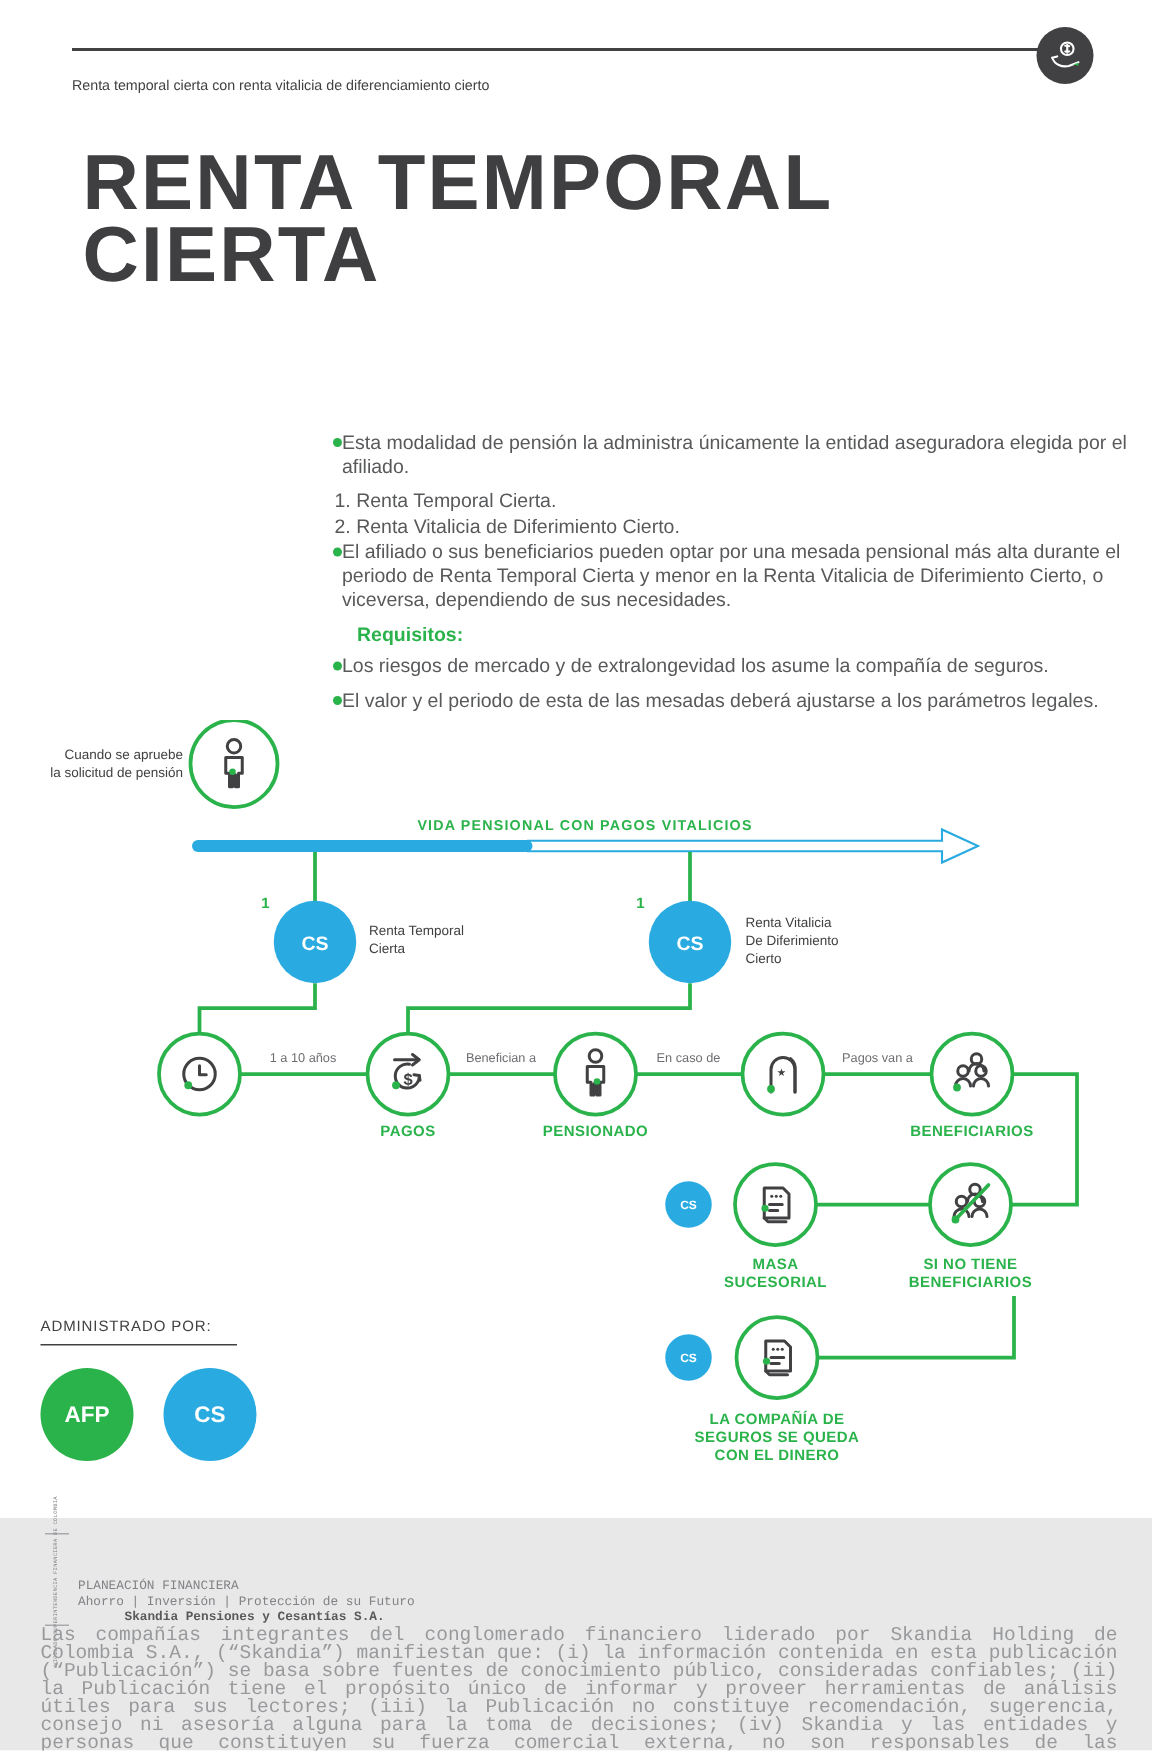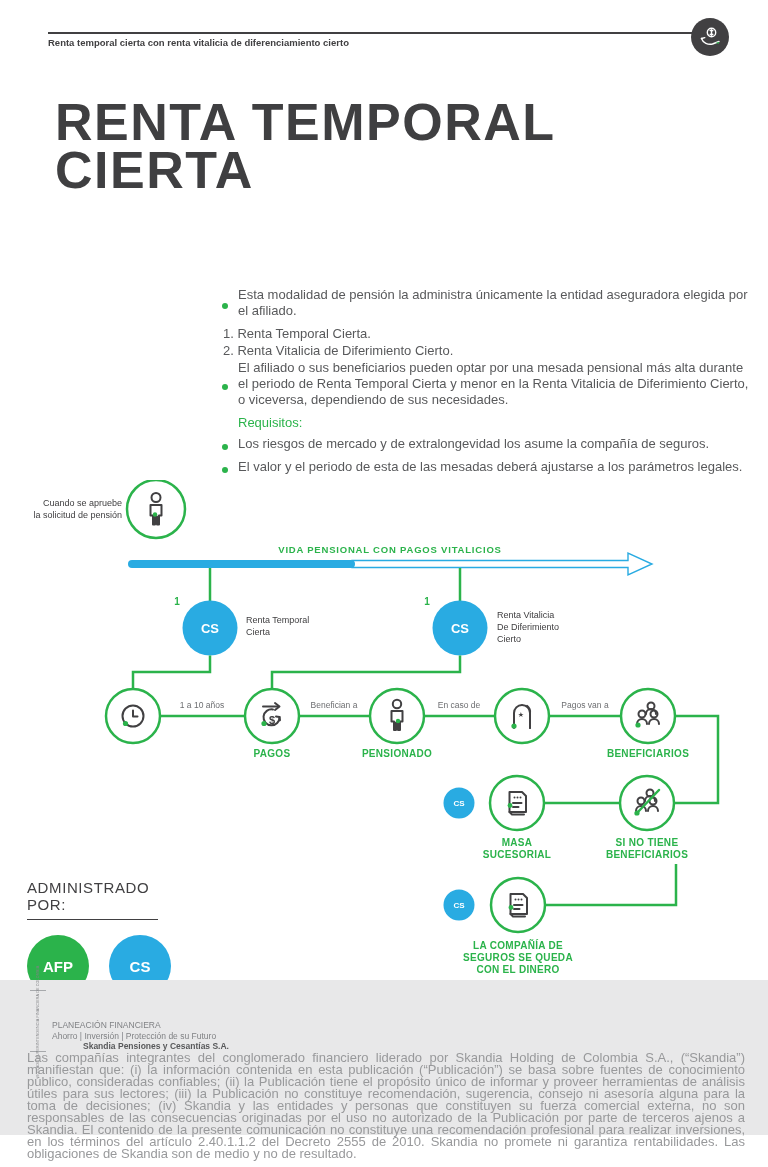--- a/index.html
+++ b/index.html
@@ -3,58 +3,58 @@
 <meta charset="utf-8">
 <style>
   * { margin:0; padding:0; box-sizing:border-box; }
   body { background:#fff; }
   .page {
     position:relative; width:768px; height:1167px; background:#ffffff;
     font-family:"Liberation Sans", sans-serif; overflow:hidden; color:#414042;
   }
   
   .header-rule { position:absolute; left:48px; top:32px; width:648px; height:2px; background:#414042; }
-  .header-caption { position:absolute; left:48px; top:37px; font-size:9.5px; font-weight:bold; color:#414042; }
+  .header-caption { position:absolute; left:48px; top:52px; font-size:9.5px; font-weight:normal; color:#414042; }
   .brand-logo { position:absolute; left:691px; top:18px; width:38px; height:38px; border-radius:50%; background:#414042;
     display:flex; align-items:center; justify-content:center; }
   
   .main-title { position:absolute; left:55px; top:98px; font-size:52px; line-height:48px; font-weight:bold; letter-spacing:1.5px; color:#3f3f41; }
   .subtitle { position:absolute; left:56px; top:203px; font-size:30px; line-height:36px; font-weight:normal; color:#48484a; }
   
   .intro { position:absolute; left:222px; top:287px; width:530px; font-size:13px; line-height:16px; color:#58595B; }
-  .bullet { display:flex; gap:10px; margin-bottom:7px;align-items:center; }
+  .bullet { display:flex; margin-bottom:7px; }
   .dot { flex:0 0 auto; width:6px; height:6px; border-radius:50%; background:#2BB34B; margin-top:5px; }
   .numbered { margin:1px 0 1px 1px; }
   .numbered:last-of-type { margin-bottom:6px; }
-  .req-head { margin:6px 0 5px 16px; color:#2BB34B; font-weight:normal; }
+  .req-head { margin:6px 0 5px 16px; color:#2BB34B; font-weight:bold; }
   
   svg text { font-family:"Liberation Sans", sans-serif; }
   .t-note   { font-size:9px; fill:#414042; }
   .t-tl     { font-size:9.5px; font-weight:bold; fill:#2BB34B; letter-spacing:0.8px; }
   .t-cs     { font-size:13px; font-weight:bold; fill:#ffffff; }
   .t-cs-sm  { font-size:8px;  font-weight:bold; fill:#ffffff; }
   .t-badge  { font-size:10px; font-weight:bold; fill:#2BB34B; }
   .t-side   { font-size:9px; fill:#414042; }
   .t-edge   { font-size:8.5px; fill:#6D6E71; }
   .t-node   { font-size:10px; font-weight:bold; fill:#2BB34B; letter-spacing:0.3px; }
   .t-dollar { font-size:11px; font-weight:bold; fill:#414042; }
   .t-star   { font-size:7px; fill:#414042; }
   .stroke-ic { stroke:#414042; stroke-width:2; fill:none; stroke-linecap:round; stroke-linejoin:round; }
   .gline { stroke:#2BB34B; stroke-width:2.5; fill:none; }
   .gcirc { stroke:#2BB34B; stroke-width:2.5; fill:#ffffff; }
   
   .admin { position:absolute; left:27px; top:879px; }
-  .admin-label { font-size:15px; letter-spacing:0.6px; color:#414042; padding-bottom:6px; border-bottom:1.5px solid #414042; width:131px; }
+  .admin-label { font-size:10px; letter-spacing:0.6px; color:#414042; padding-bottom:6px; border-bottom:1.5px solid #414042; width:131px; }
   .admin-circles { display:flex; gap:20px; margin-top:15px; }
   .big-circle { width:62px; height:62px; border-radius:50%; display:flex; align-items:center; justify-content:center;
     color:#fff; font-weight:bold; font-size:15px; }
   .afp { background:#2BB34B; }
   .csb { background:#29ABE2; }
   
-  .footer { position:absolute; left:0; top:980px; width:768px; height:155px; background:#E8E8E9; }
+  .footer { position:absolute; left:0; top:1012px; width:768px; height:155px; background:#E8E8E9;font-family:Liberation Mono, monospace; }
   .seal { position:absolute; left:30px; top:10px; width:16px; height:62px; border-top:1px solid #A7A9AC; border-bottom:1px solid #A7A9AC; }
   .seal-text { position:absolute; left:8px; top:31px; transform:translate(-50%,-50%) rotate(-90deg); transform-origin:center;
     font-size:3.6px; color:#808285; white-space:nowrap; letter-spacing:0.2px; }
   .brand-block { position:absolute; left:52px; top:40px; font-size:8.5px; line-height:10.5px; color:#808285; }
   .brand-block .b3 { font-weight:bold; color:#58595B;margin-left:31px; }
   .legal { position:absolute; left:27px; top:72px; width:718px; font-size:13px; line-height:12px; color:#98999B; text-align:justify; }
 </style>
 </head>
 <body>
 

